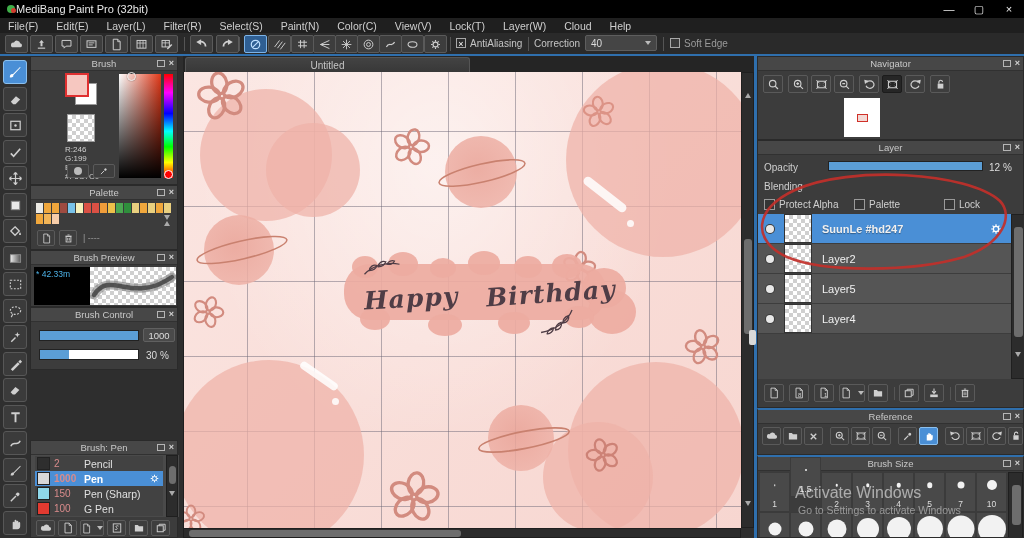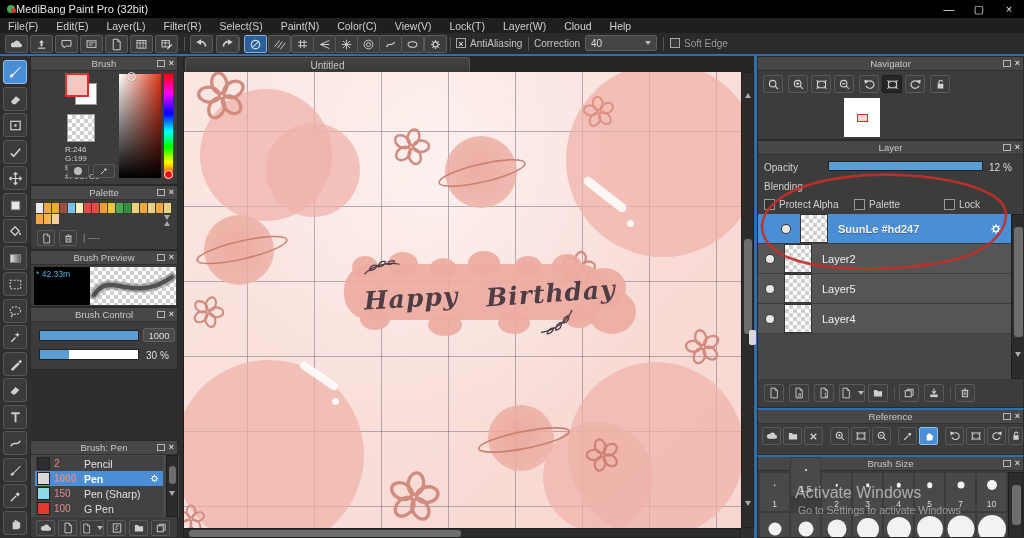--- a/index.html
+++ b/index.html
@@ -35,21 +35,21 @@
   .slider{position:absolute;height:11px;background:#fff;border:1px solid #222;box-sizing:border-box;}
   .sliderfill{height:100%;background:#5b9ed6;}
   .valbox{position:absolute;height:14px;background:#4a4a4a;border:1px solid #606060;border-radius:2px;font-size:9.5px;color:#ddd;display:flex;align-items:center;justify-content:center;box-sizing:border-box;}
   
   .brow{position:absolute;left:4px;width:128px;height:15px;display:flex;align-items:center;gap:4px;font-size:10.5px;color:#e0e0e0;background:#424242;box-sizing:border-box;padding-left:2px;}
   .brow.sel{background:#4a8fd6;color:#fff;font-weight:bold;}
   .bswatch{width:11px;height:11px;border:1px solid #222;display:inline-block;}
   .bsize{color:#d98b8b;font-size:10px;width:26px;}
   
   .lrow{position:absolute;left:0;width:253px;height:30px;background:#555;border-bottom:1px solid #3d3d3d;display:flex;align-items:center;box-sizing:border-box;}
-  .lrow.sel{background:#4a8fd6;padding-left:16px;}
+  .lrow.sel{background:#4a8fd6;}
   .eyedot{width:8px;height:8px;border-radius:50%;background:#e8e8e8;margin-left:8px;box-shadow:0 0 0 1px #3c3c3c;}
   .lthumb{width:26px;height:27px;margin-left:10px;border:1px solid #333;}
   .lname{font-size:11px;color:#f0f0f0;margin-left:10px;}
   .lrow.sel .lname{font-weight:bold;text-shadow:0 1px 1px rgba(0,0,0,.35);}
   
   .scrtrack{position:absolute;background:#2c2c2c;border:1px solid #1f1f1f;box-sizing:border-box;}
   .scrthumb{position:absolute;background:#6d6d6d;border-radius:3px;}
   .tri-up{width:0;height:0;border-left:3.5px solid transparent;border-right:3.5px solid transparent;border-bottom:5px solid #aaa;}
   .tri-dn{width:0;height:0;border-left:3.5px solid transparent;border-right:3.5px solid transparent;border-top:5px solid #aaa;}
   

